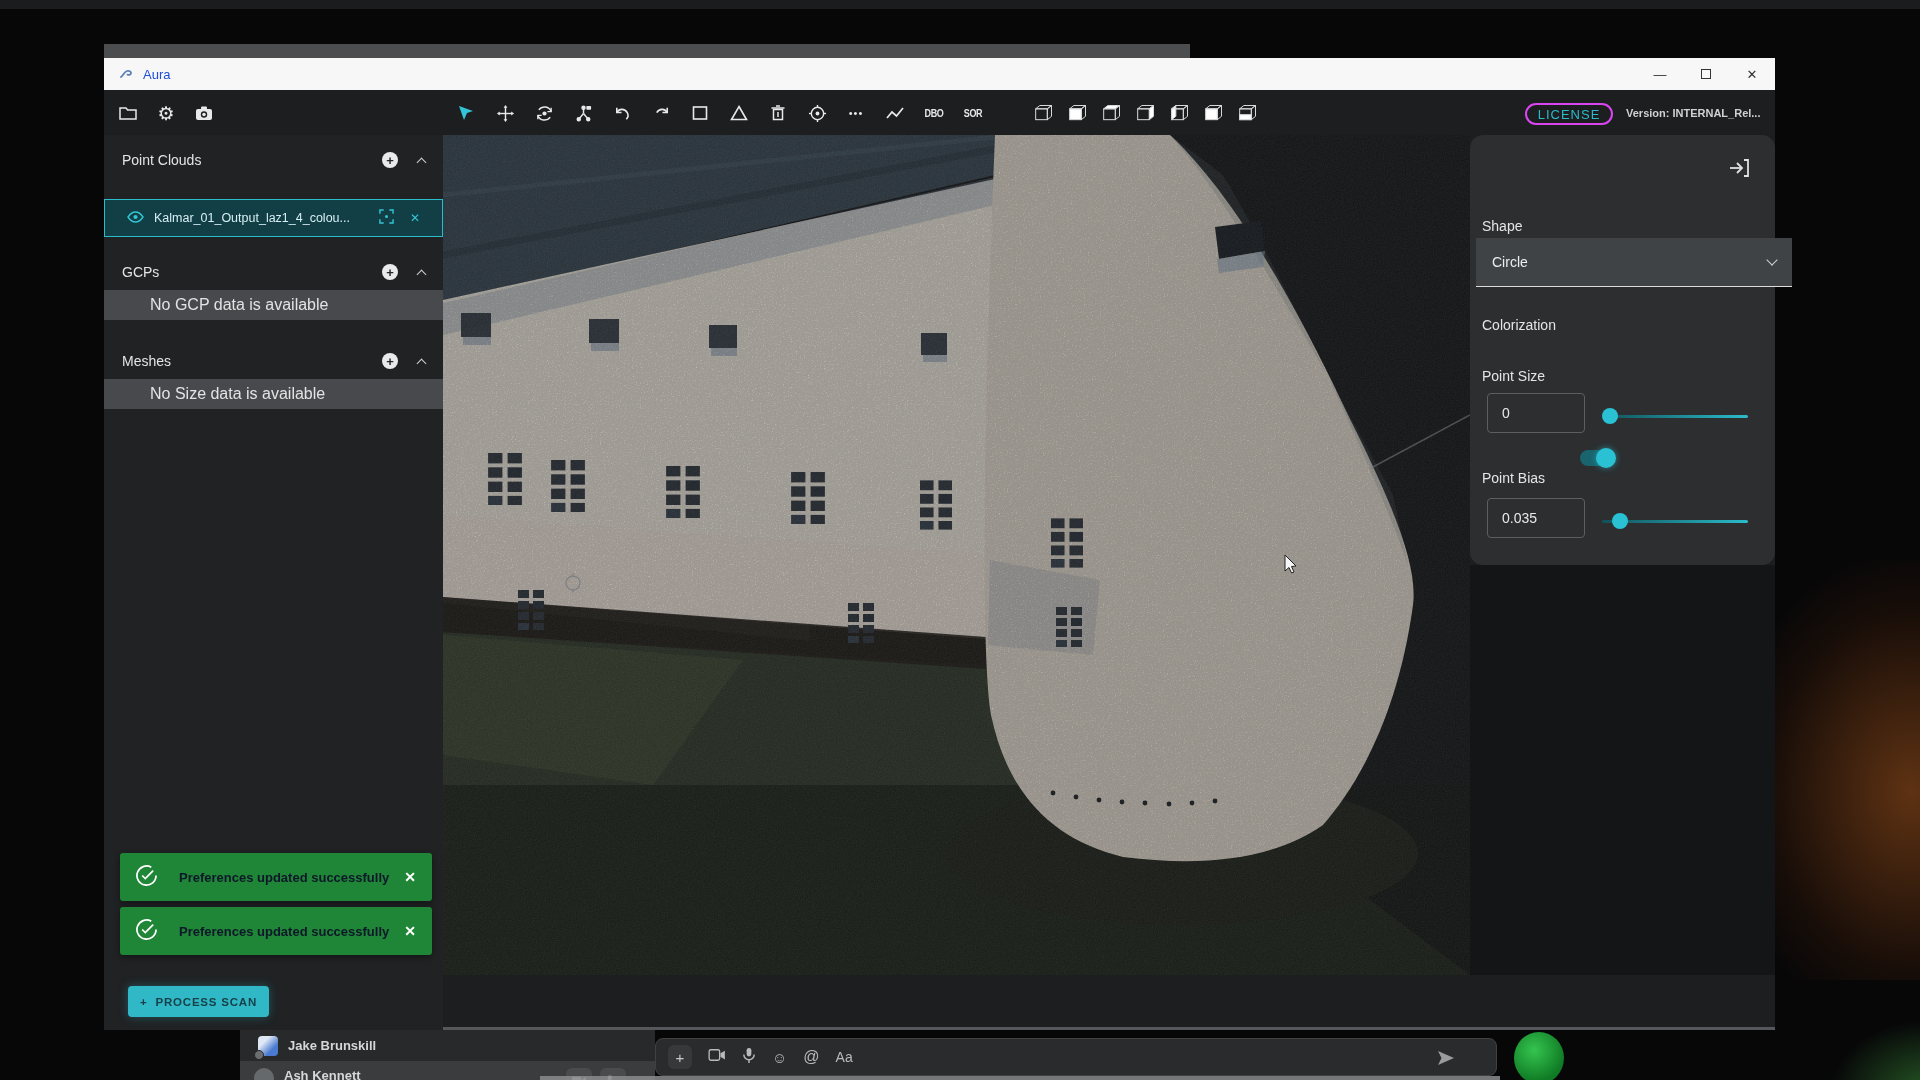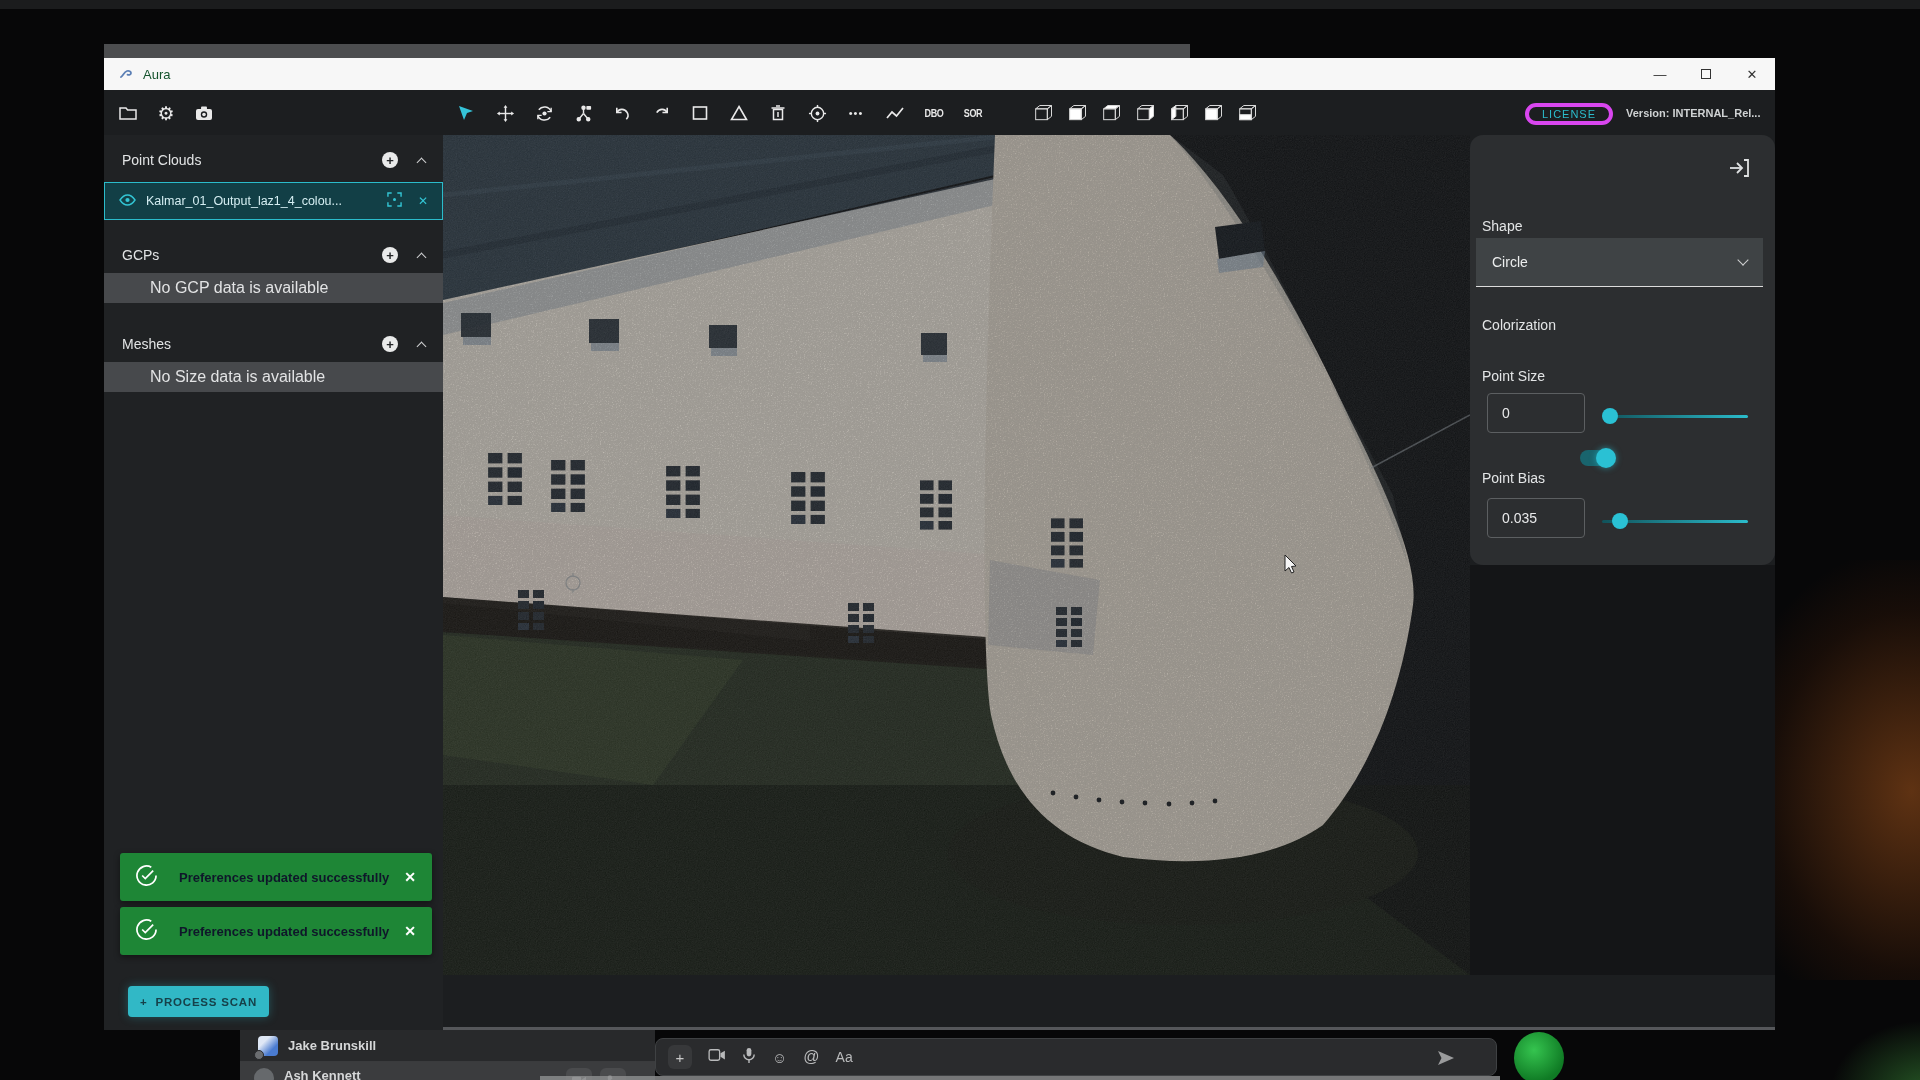--- a/index.html
+++ b/index.html
@@ -12,72 +12,72 @@
   .glow-orange { position:absolute; left:1730px; top:560px; width:330px; height:420px;
     background:radial-gradient(ellipse at 55% 55%, rgba(216,110,34,.42), rgba(120,50,10,.15) 55%, transparent 75%); }
   .glow-green { position:absolute; left:1830px; top:1020px; width:160px; height:90px;
     background:radial-gradient(ellipse at 60% 80%, rgba(62,150,60,.55), transparent 70%); }
   .behind-strip { position:absolute; left:104px; top:44px; width:1086px; height:14px; background:#4c4d4f; }
 
   
   .titlebar { position:absolute; left:104px; top:58px; width:1671px; height:32px;
     background:#f7f7f7; display:flex; align-items:center; box-shadow:0 1px 0 #c9c9c9; }
   .app-logo { margin-left:14px; width:16px; height:16px; display:flex; }
-  .title-text { margin-left:9px; font-size:13px; color:#14532d; }
+  .title-text { margin-left:9px; font-size:13px; color:#1d4ed8; }
   .win-controls { margin-left:auto; display:flex; height:100%; }
   .win-btn { width:46px; height:100%; display:flex; align-items:center; justify-content:center;
     color:#333; font-size:13px; cursor:default; }
   .max-box { width:10px; height:10px; border:1.4px solid #333; display:block; }
 
   
   .app-body { position:absolute; left:104px; top:90px; width:1671px; height:940px;
     background:#1c1e20; border-bottom:3px solid #55575a; }
 
   
   .tb-left { position:absolute; left:14px; top:8px; display:flex; gap:18px; align-items:center; height:30px; }
   .tb-center { position:absolute; left:352px; top:8px; display:flex; gap:19px; align-items:center; height:30px; }
   .tb-cubes { position:absolute; left:930px; top:8px; display:flex; gap:14px; align-items:center; height:30px; }
   .tool { width:20px; height:20px; display:flex; align-items:center; justify-content:center; }
   .tool svg { display:block; }
   .gear-glyph { font-size:19px; color:#e9e9e9; line-height:1; }
   .txt-tool { font-size:11px; font-weight:bold; color:#e8e8e8; letter-spacing:-.5px;
     font-family:"Liberation Sans", sans-serif; transform:scaleX(.82); }
   .ellipsis-tool { font-size:11px; color:#e8e8e8; letter-spacing:1px; }
   .license-pill { position:absolute; left:1421px; top:13px; width:88px; height:22px;
-    border:4px solid #d946ef; border-radius:11px; color:#2bbccb; font-size:11px;
+    border:2px solid #d946ef; border-radius:11px; color:#2bbccb; font-size:13px;
     letter-spacing:1px; display:flex; align-items:center; justify-content:center; }
   .version-txt { position:absolute; left:1522px; top:17px; font-size:11px; color:#cfd2d3; font-weight:bold; }
 
   
   .sidebar { position:absolute; left:0; top:45px; width:339px; height:895px; background:#202224; }
   .sec-head { display:flex; align-items:center; height:30px; padding:0 18px; }
   .sec-label { font-size:14px; color:#e2e4e5; }
   .sec-tools { margin-left:auto; display:flex; align-items:center; gap:20px; }
   .plus-circle { width:16px; height:16px; border-radius:50%; background:#e9eaea; color:#232527;
     font-size:13px; font-weight:bold; display:flex; align-items:center; justify-content:center; line-height:1; }
   .caret-up { width:7px; height:7px; border-right:1.6px solid #cfd1d2; border-bottom:1.6px solid #cfd1d2;
     transform:rotate(-135deg); margin-top:4px; }
-  .pc-item { margin-top:7px; height:38px; background:#123f46; border:1px solid #2bbccb;
-    display:flex; align-items:center; padding:0 14px; gap:10px; }
+  .pc-item { margin-top:24px; height:38px; background:#123f46; border:1px solid #2bbccb;
+    display:flex; align-items:center; padding:0 22px; gap:10px; }
   .pc-label { font-size:12.5px; color:#d5eef2; white-space:nowrap; overflow:hidden; }
   .pc-actions { margin-left:auto; display:flex; gap:16px; align-items:center; }
   .x-teal { color:#33c5d4; font-size:12px; }
   .empty-row { margin-top:3px; height:30px; background:#47494c; display:flex; align-items:center;
     padding-left:46px; font-size:16px; color:#e2e3e4; }
   .mt20 { margin-top:20px; } .mt26 { margin-top:26px; } .mt10 { margin-top:10px; }
 
   
   .viewport { position:absolute; left:339px; top:45px; width:1027px; height:840px; background:#0b0d10; overflow:hidden; }
 
   
   .rpanel { position:absolute; left:1366px; top:45px; width:305px; height:430px; background:#2c2e30;border-radius:13px; }
   .rlower { position:absolute; left:1366px; top:475px; width:305px; height:410px; background:#141517; }
   .collapse-ic { position:absolute; left:258px; top:22px; width:22px; height:22px; }
   .rp-label { position:absolute; left:12px; font-size:14px; color:#e3e5e6; }
-  .dropdown { position:absolute; left:6px; top:103px; width:287px; height:49px; background:#3f4345;
+  .dropdown { position:absolute; left:6px; top:103px; width:316px; height:49px; background:#3f4345;
     border-bottom:1px solid #dcdcdc; display:flex; align-items:center; padding:0 16px; }
   .dd-value { font-size:14px; color:#eceeee; }
   .dd-caret { margin-left:auto; width:8px; height:8px; border-right:1.6px solid #cfd1d2;
     border-bottom:1.6px solid #cfd1d2; transform:rotate(45deg); margin-top:-4px; }
   .toggle { position:absolute; left:110px; top:315px; width:34px; height:16px; border-radius:8px;
     background:#19646d; }
   .toggle .knob { position:absolute; right:-2px; top:-2px; width:20px; height:20px; border-radius:50%;
     background:#2ac1d4; box-shadow:0 0 6px rgba(42,193,212,.6); }
   .num-input { position:absolute; left:17px; width:98px; height:40px; border:1px solid #5c5f61;
     border-radius:4px; display:flex; align-items:center; padding-left:14px; font-size:14px; color:#e8e9ea; }

